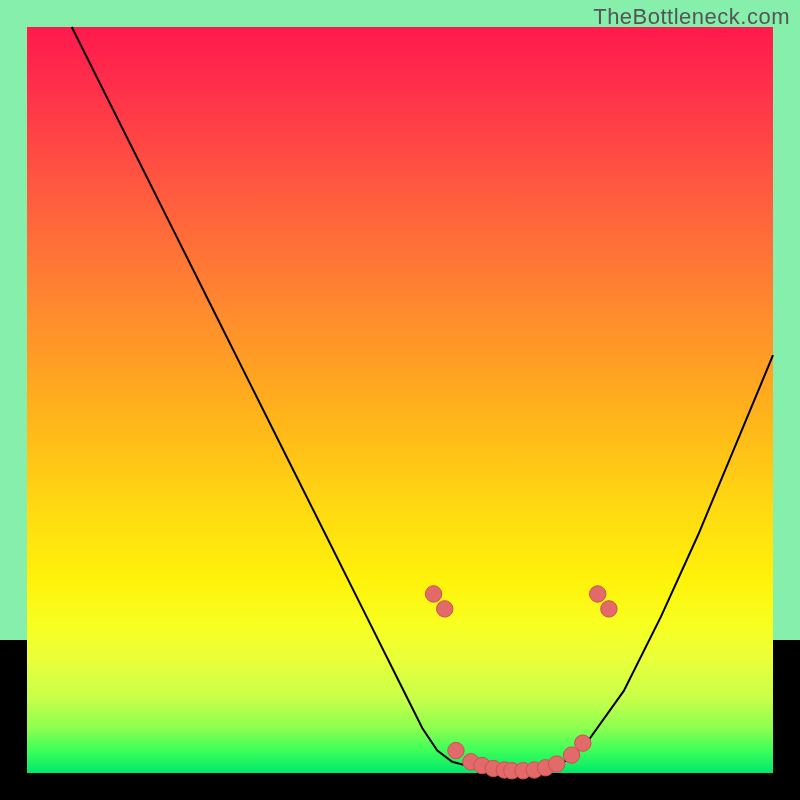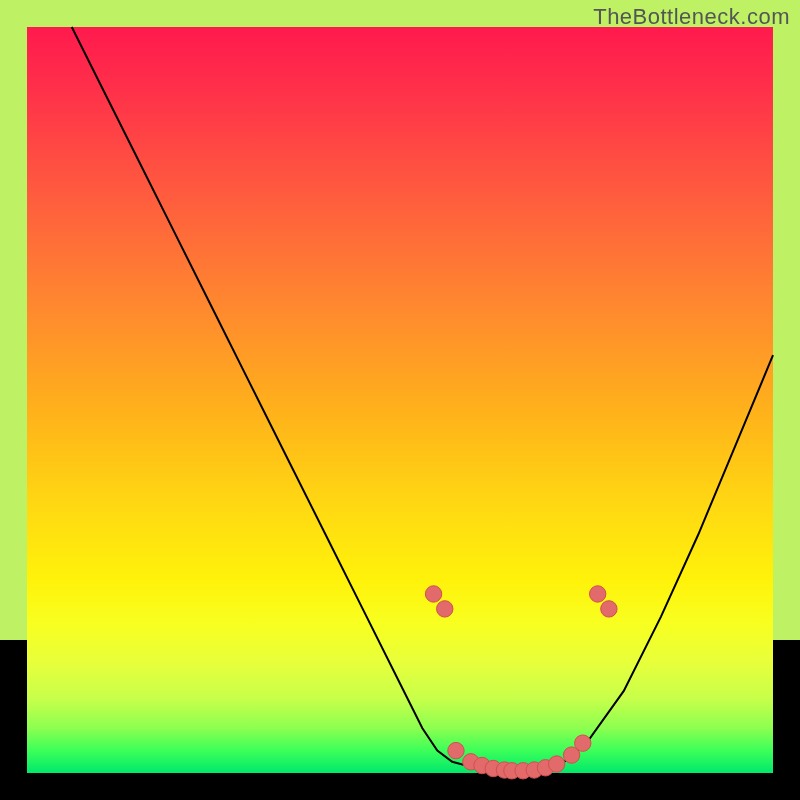--- a/index.html
+++ b/index.html
@@ -8,21 +8,21 @@
     width: 800px;
     height: 800px;
     background: #000;
     overflow: hidden;
     font-family: Arial, Helvetica, sans-serif;
   }
   .stage {
     position: relative;
     width: 800px;
     height: 640px;
-    background: #bef264;
+    background: #86efac;
     text-decoration: underline;
   }
   .plot {
     position: absolute;
     left: 27px;
     top: 27px;
     width: 746px;
     height: 746px;
     
     background: linear-gradient(

